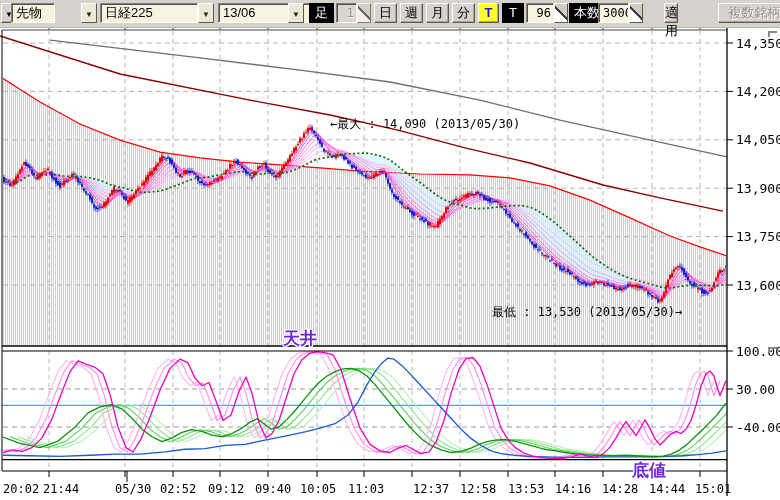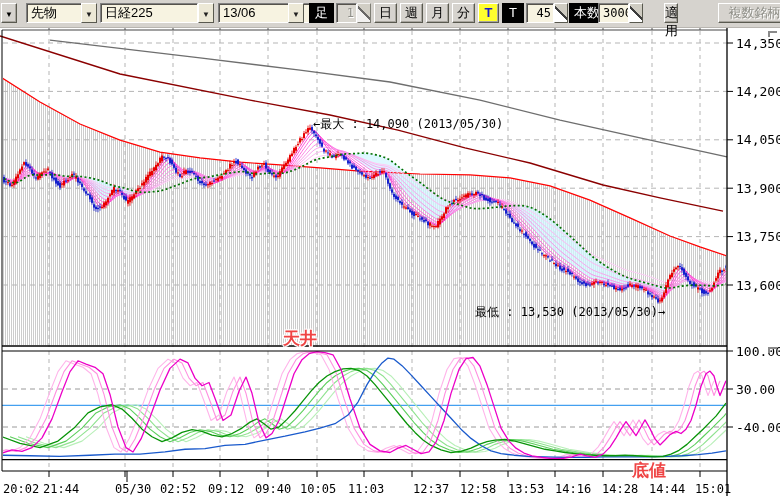--- a/index.html
+++ b/index.html
@@ -20,53 +20,53 @@
   .arrowbtn span{font-size:8px;color:#222;line-height:18px;}
   .blackbox{background:#000;color:#fff;text-align:center;border:1px solid #000;}
   .spin{background:linear-gradient(45deg,#ffffff 44%,#3c3c3c 44%,#3c3c3c 56%,#cfccc2 56%);
         border-top:1px solid #fff;border-left:1px solid #fff;
         border-right:1px solid #59594f;border-bottom:1px solid #59594f;}
   .disabled-text{color:#8f8f88;text-shadow:1px 1px 0 #ffffff;}
   .yellow{background:#ffff2e;color:#1c1ccc;font-weight:bold;}
   .num{text-align:right;padding-right:2px;font-family:"DejaVu Sans Mono",monospace;font-size:12px;}
   
   .ann{position:absolute;font-family:"DejaVu Sans Mono",monospace;font-size:12px;color:#000;
-       white-space:nowrap;z-index:4;}
-  .redlab{position:absolute;font-size:17px;font-weight:bold;color:#ef4444;z-index:4;white-space:nowrap;
+       white-space:nowrap;z-index:4;margin-left:17px;}
+  .redlab{position:absolute;font-size:17px;font-weight:bold;color:#6d28d9;z-index:4;white-space:nowrap;
           text-shadow:-1px -1px 0 #fff,1px -1px 0 #fff,-1px 1px 0 #fff,1px 1px 0 #fff;}
   #chart-svg{position:absolute;left:0;top:0;z-index:1;}
   .handle{position:absolute;width:7px;height:4px;border-top:2px solid #8a8a8a;border-left:2px solid #8a8a8a;z-index:3;}
 </style>
 </head>
 <body>
 
 <div id="toolbar">
   <div class="tb raised" style="left:1px;width:16px"><span style="font-size:8px">▼</span></div>
 
-  <div class="tb field" style="left:26px;width:71px"><span>先物</span></div>
+  <div class="tb field" style="left:11px;width:44px"><span>先物</span></div>
   <div class="tb arrowbtn" style="left:81px;width:16px"><span>▼</span></div>
 
   <div class="tb field" style="left:100px;width:98px"><span>日経225</span></div>
   <div class="tb arrowbtn" style="left:198px;width:16px"><span>▼</span></div>
 
   <div class="tb field" style="left:218px;width:94px"><span>13/06</span></div>
   <div class="tb arrowbtn" style="left:288px;width:16px"><span>▼</span></div>
 
   <div class="tb blackbox" style="left:309px;width:25px">足</div>
   <div class="tb field num disabled-text" style="left:336px;width:21px;background:#d9d6cf">1</div>
   <div class="tb spin" style="left:357px;width:14px;opacity:.7"></div>
 
   <div class="tb raised" style="left:374px;width:23px">日</div>
   <div class="tb raised" style="left:400px;width:23px">週</div>
   <div class="tb raised" style="left:426px;width:23px">月</div>
   <div class="tb raised" style="left:452px;width:23px">分</div>
   <div class="tb raised yellow" style="left:478px;width:21px">T</div>
 
   <div class="tb blackbox" style="left:502px;width:22px">T</div>
-  <div class="tb field num" style="left:526px;width:28px">45</div>
+  <div class="tb field num" style="left:526px;width:28px">96</div>
   <div class="tb spin" style="left:554px;width:14px"></div>
 
   <div class="tb blackbox" style="left:569px;width:36px">本数</div>
   <div class="tb field num" style="left:598px;width:31px">3000</div>
   <div class="tb spin" style="left:629px;width:14px"></div>
 
   <div class="tb raised" style="left:664px;width:14px">適用</div>
   <div class="tb raised disabled-text" style="left:718px;width:73px">複数銘柄</div>
 </div>
 

